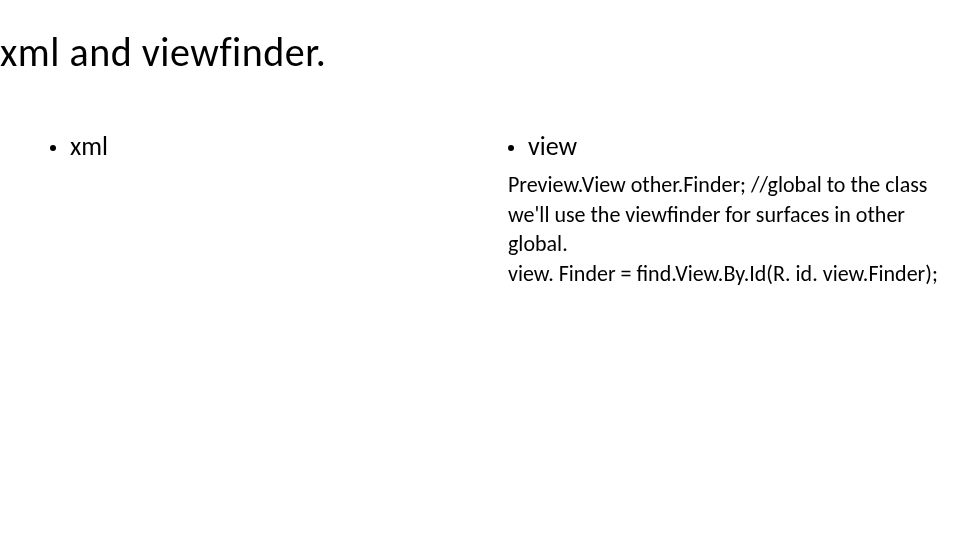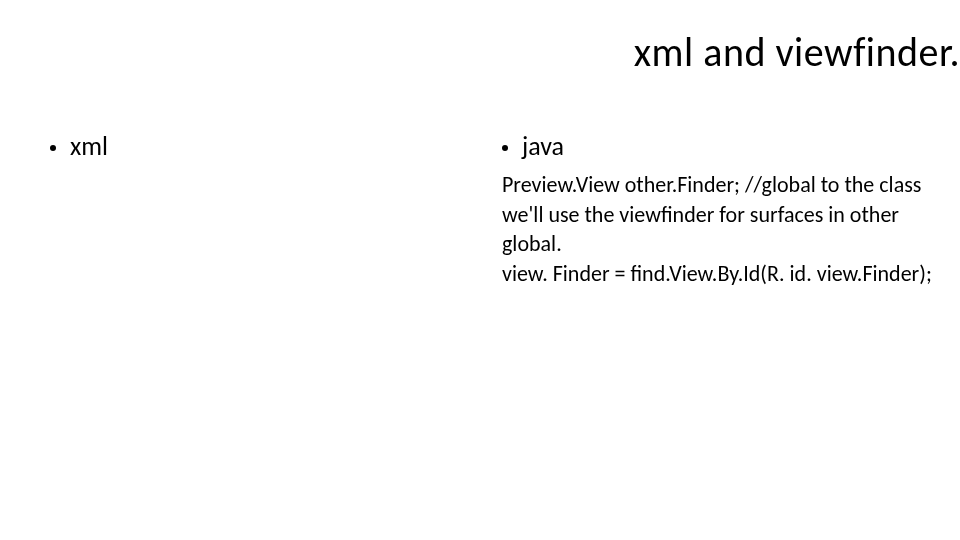--- a/index.html
+++ b/index.html
@@ -15,32 +15,32 @@
     position: relative;
     width: 960px;
     height: 540px;
     box-sizing: border-box;
   }
   .title {
     position: absolute;
     top: 28px;
     left: 0;
     width: 960px;
-    text-align: right;
+    text-align: left;
     font-size: 40px;
     font-weight: 400;
     letter-spacing: 0.5px;
   }
   .columns {
     position: absolute;
     top: 130px;
     left: 50px;
     right: 40px;
     display: flex;
-    gap: 12px;
+    gap: 18px;
   }
   .col {
     flex: 1;
   }
   .col-left {
     flex: 0 0 440px;
   }
   .col-right {
     flex: 0 0 460px;
   }
@@ -87,21 +87,21 @@
     <div class="col col-left">
       <div class="bullet-row">
         <span class="bullet-dot"></span>
         <span>xml</span>
       </div>
     </div>
 
     <div class="col col-right">
       <div class="bullet-row">
         <span class="bullet-dot"></span>
-        <span>java</span>
+        <span>view</span>
       </div>
       <div class="body-text">
         <div>Preview.View other.Finder;  //global to the class</div>
         <div>we'll use the viewfinder for surfaces in other global.</div>
         <div>view. Finder = find.View.By.Id(R. id. view.Finder);</div>
       </div>
     </div>
 
   </div>
 

